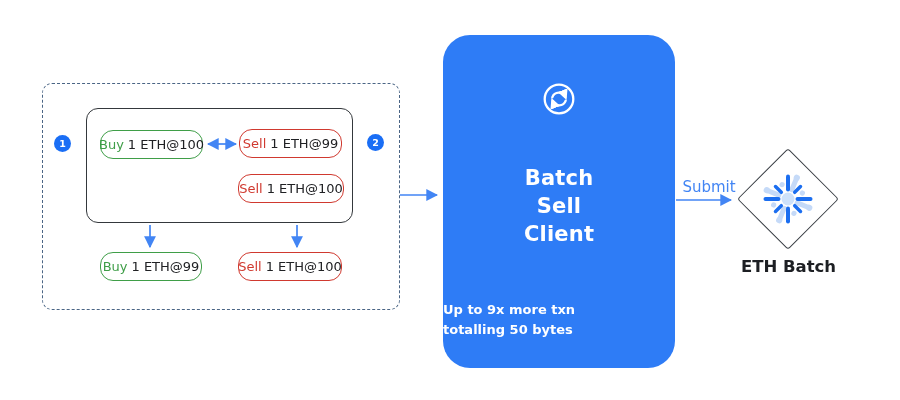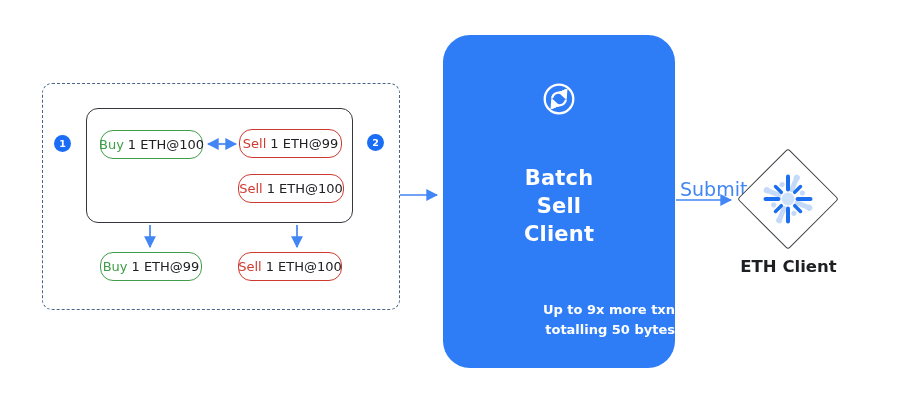--- a/index.html
+++ b/index.html
@@ -44,27 +44,27 @@
   .batch-box{
     position:absolute;left:443px;top:35px;width:232px;height:333px;
     background:#2e7cf6;border-radius:27px;color:#fff;
   }
   .sync-wrap{position:absolute;left:0;top:46px;width:100%;display:flex;justify-content:center;}
   .batch-title{
     position:absolute;left:0;top:130px;width:100%;text-align:center;
     font-size:21px;font-weight:700;line-height:1.33;letter-spacing:.2px;
   }
   .batch-note{
-    position:absolute;left:0;bottom:28px;width:100%;text-align:right;
+    position:absolute;left:0;bottom:28px;width:100%;text-align:left;
     font-size:13px;font-weight:600;line-height:1.55;
   }
   
   .submit-label{
     position:absolute;left:680px;top:178px;width:58px;text-align:center;
-    color:#4285f4;font-size:19px;
+    color:#4285f4;font-size:15px;
   }
   .diamond{
     position:absolute;left:752px;top:163px;width:72px;height:72px;
     border:1.6px solid #3a3f45;border-radius:3px;background:#fff;
     transform:rotate(45deg);box-sizing:border-box;
   }
   .starburst{position:absolute;left:758px;top:169px;width:60px;height:60px;}
   .eth-label{
     position:absolute;left:718px;top:257px;width:141px;text-align:center;
     color:#1d1f23;font-size:16.5px;font-weight:700;
@@ -172,15 +172,15 @@
       <line x1="20.5" y1="30" x2="7.5" y2="30"></line>
     </g>
     <g stroke="#1b6ef0" stroke-width="3.5" stroke-linecap="round">
       <line x1="36.7" y1="23.3" x2="42.5" y2="17.5"></line>
       <line x1="23.3" y1="23.3" x2="17.5" y2="17.5"></line>
       <line x1="36.7" y1="36.7" x2="42.5" y2="42.5"></line>
       <line x1="23.3" y1="36.7" x2="17.5" y2="42.5"></line>
     </g>
     <circle cx="30" cy="30" r="6.5" fill="#cde1fa"></circle>
   </svg>
-  <div class="eth-label">ETH Client</div>
+  <div class="eth-label">ETH Batch</div>
 
 </div>
 
 </body></html>

